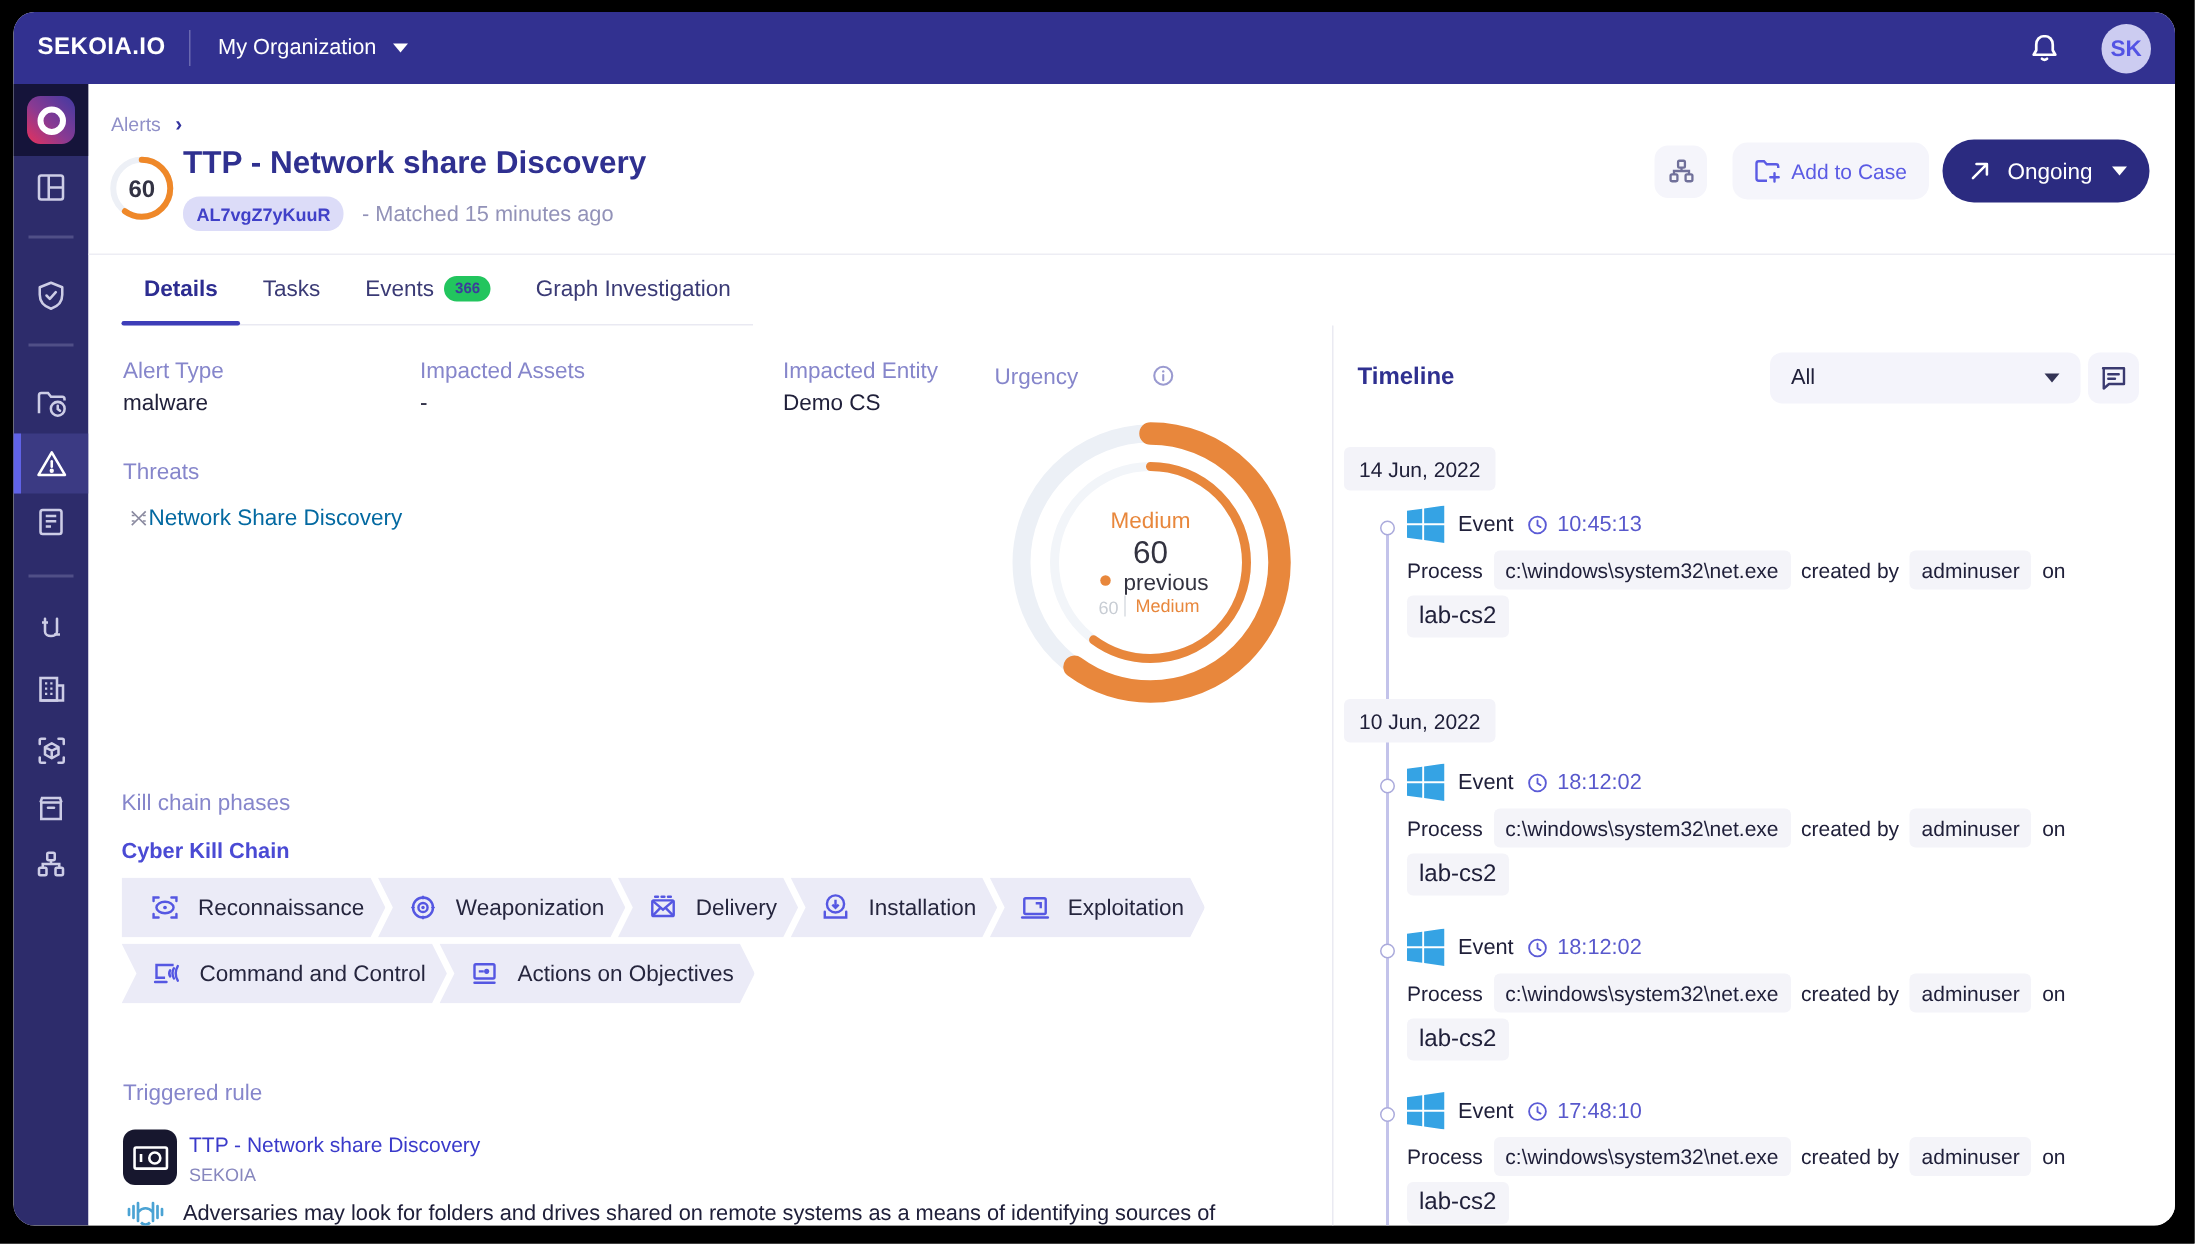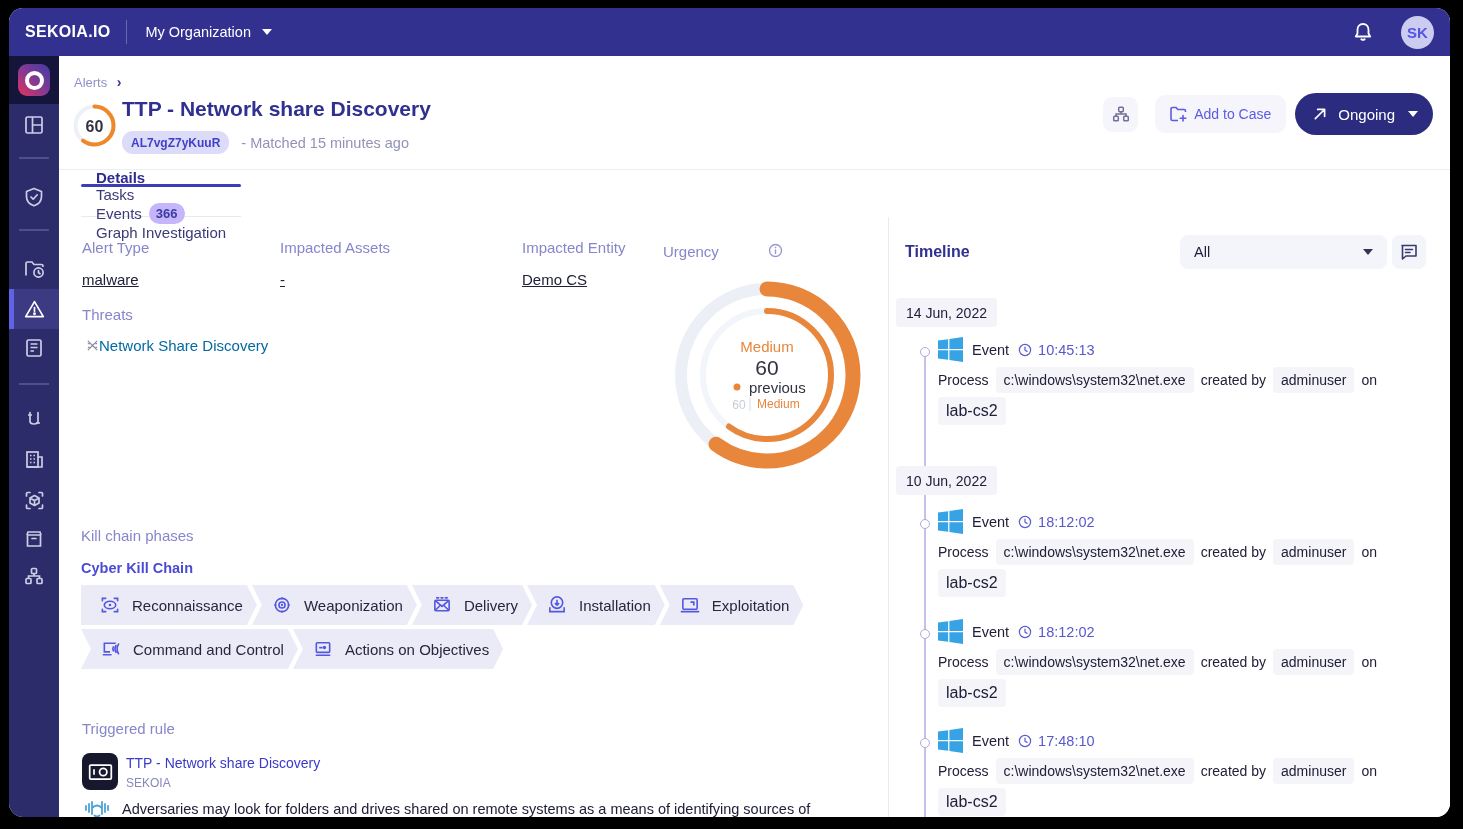--- a/index.html
+++ b/index.html
@@ -51,40 +51,40 @@
   .btn-graph { width:35px; height:35px; border-radius:9px; background:#F5F5FB;
     display:flex; align-items:center; justify-content:center; margin-right:17px; }
   .btn-case { height:38px; border-radius:10px; background:#F5F5FB; color:#5B5BE4;
     font-size:14px; display:flex; align-items:center; padding:0 15px 0 14px; margin-right:9px; }
   .btn-case svg { margin-right:6px; }
   .btn-ongoing { height:42px; border-radius:21px; background:#2B2B80; color:#fff;
     font-size:15px; display:flex; align-items:center; padding:0 15px 0 17px; }
   .hdr-line { position:absolute; left:0; top:113px; right:0; height:1px; background:#EDEDF4; }
   
   .tabs { position:absolute; left:22px; top:113px; height:48px; display:flex;
-    border-bottom:1px solid #E9E9F2;flex-direction:column; }
+    border-bottom:1px solid #E9E9F2; }
   .tab { font-size:15px; color:#3A3A75; display:flex; align-items:center;
     padding:0 15px; position:relative; }
   .tab.active { color:#2D2D91; font-weight:bold; }
   .tab.active::after { content:""; position:absolute; left:0; right:0;
     bottom:-1px; height:3px; background:#3D3DB8; border-radius:2px; }
-  .tab .count { background:#c4b5fd; color:#3C3C9C; font-weight:bold; font-size:13px;
+  .tab .count { background:#22c55e; color:#3C3C9C; font-weight:bold; font-size:10px;
     border-radius:12px; padding:3px 7px; margin-left:7px; }
   
   .content { position:absolute; left:0; top:161px; right:0; bottom:0; }
   .leftcol { position:absolute; left:0; top:0; width:829px; bottom:0; }
   .rightcol { position:absolute; left:829px; top:0; right:0; bottom:0;
     border-left:1px solid #EAEAF2; }
   .lbl { color:#8686CB; font-size:15px; }
   .val { color:#20203A; font-size:15px; }
   .frow { position:absolute; left:23px; top:22px; width:700px; }
   .f1 { position:absolute; left:0; width:198px; }
   .f2 { position:absolute; left:198px; width:242px; }
   .f3 { position:absolute; left:440px; width:160px; }
-  .fv { margin-top:15px;text-decoration:underline; }
+  .fv { margin-top:4px; }
   .urg-lbl { position:absolute; left:604px; top:26px; display:flex; align-items:flex-start;gap:40px; }
   .threats { position:absolute; left:23px; top:89px; }
   .threats .trow { display:flex; align-items:center; margin-top:14px; }
   .threats .trow span { color:#0369a1; font-size:15px; }
   .kcp { position:absolute; left:22px; top:310px; }
   .kcp .ckc { color:#4A4AD4; font-weight:bold; font-size:14.5px; margin-top:16px; }
   .chips { margin-top:9px; display:flex; }
   .chiprow2 { margin-top:4px; }
   .kchip { height:40px; background:#EBEBF7; display:flex; align-items:center;
     font-size:15px; color:#26263E; position:relative; padding:0 14px 0 20px;

